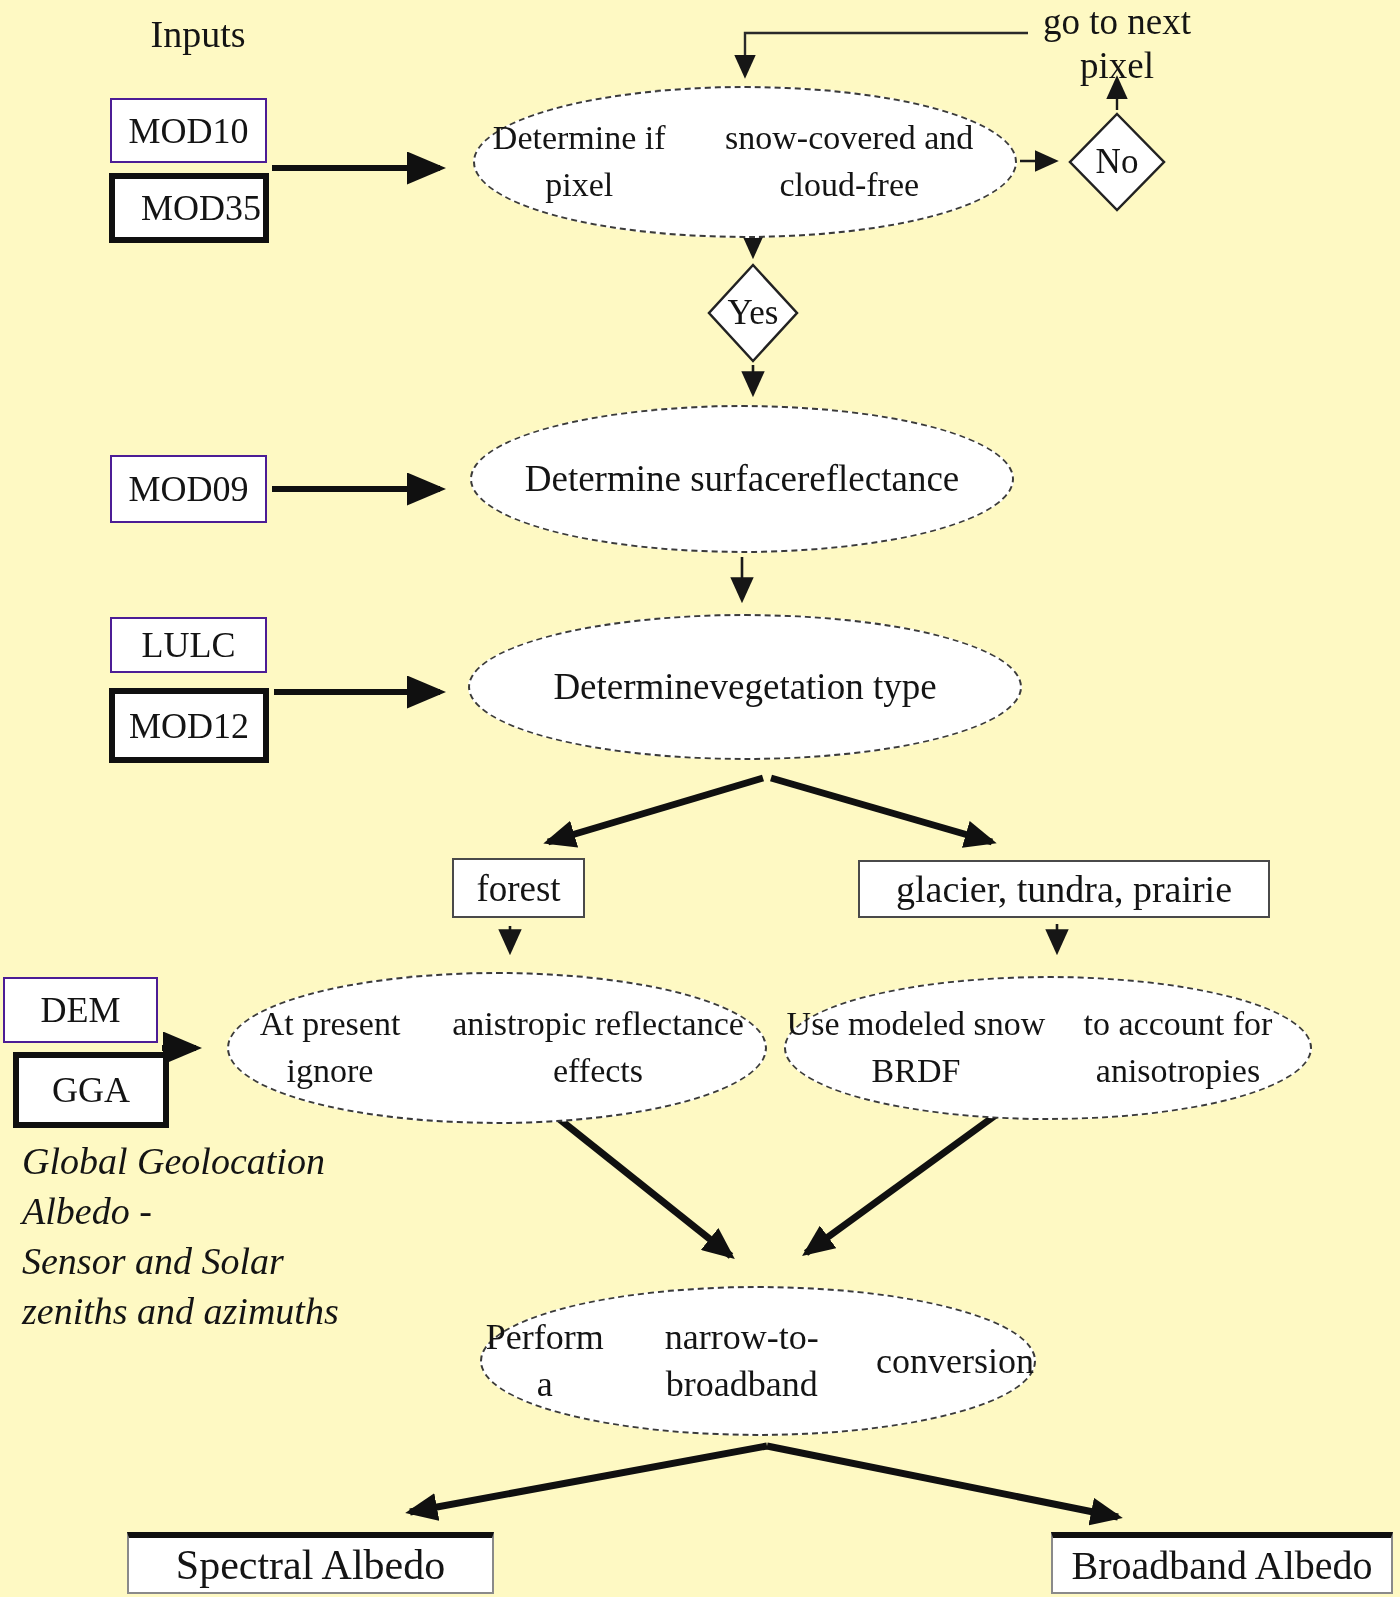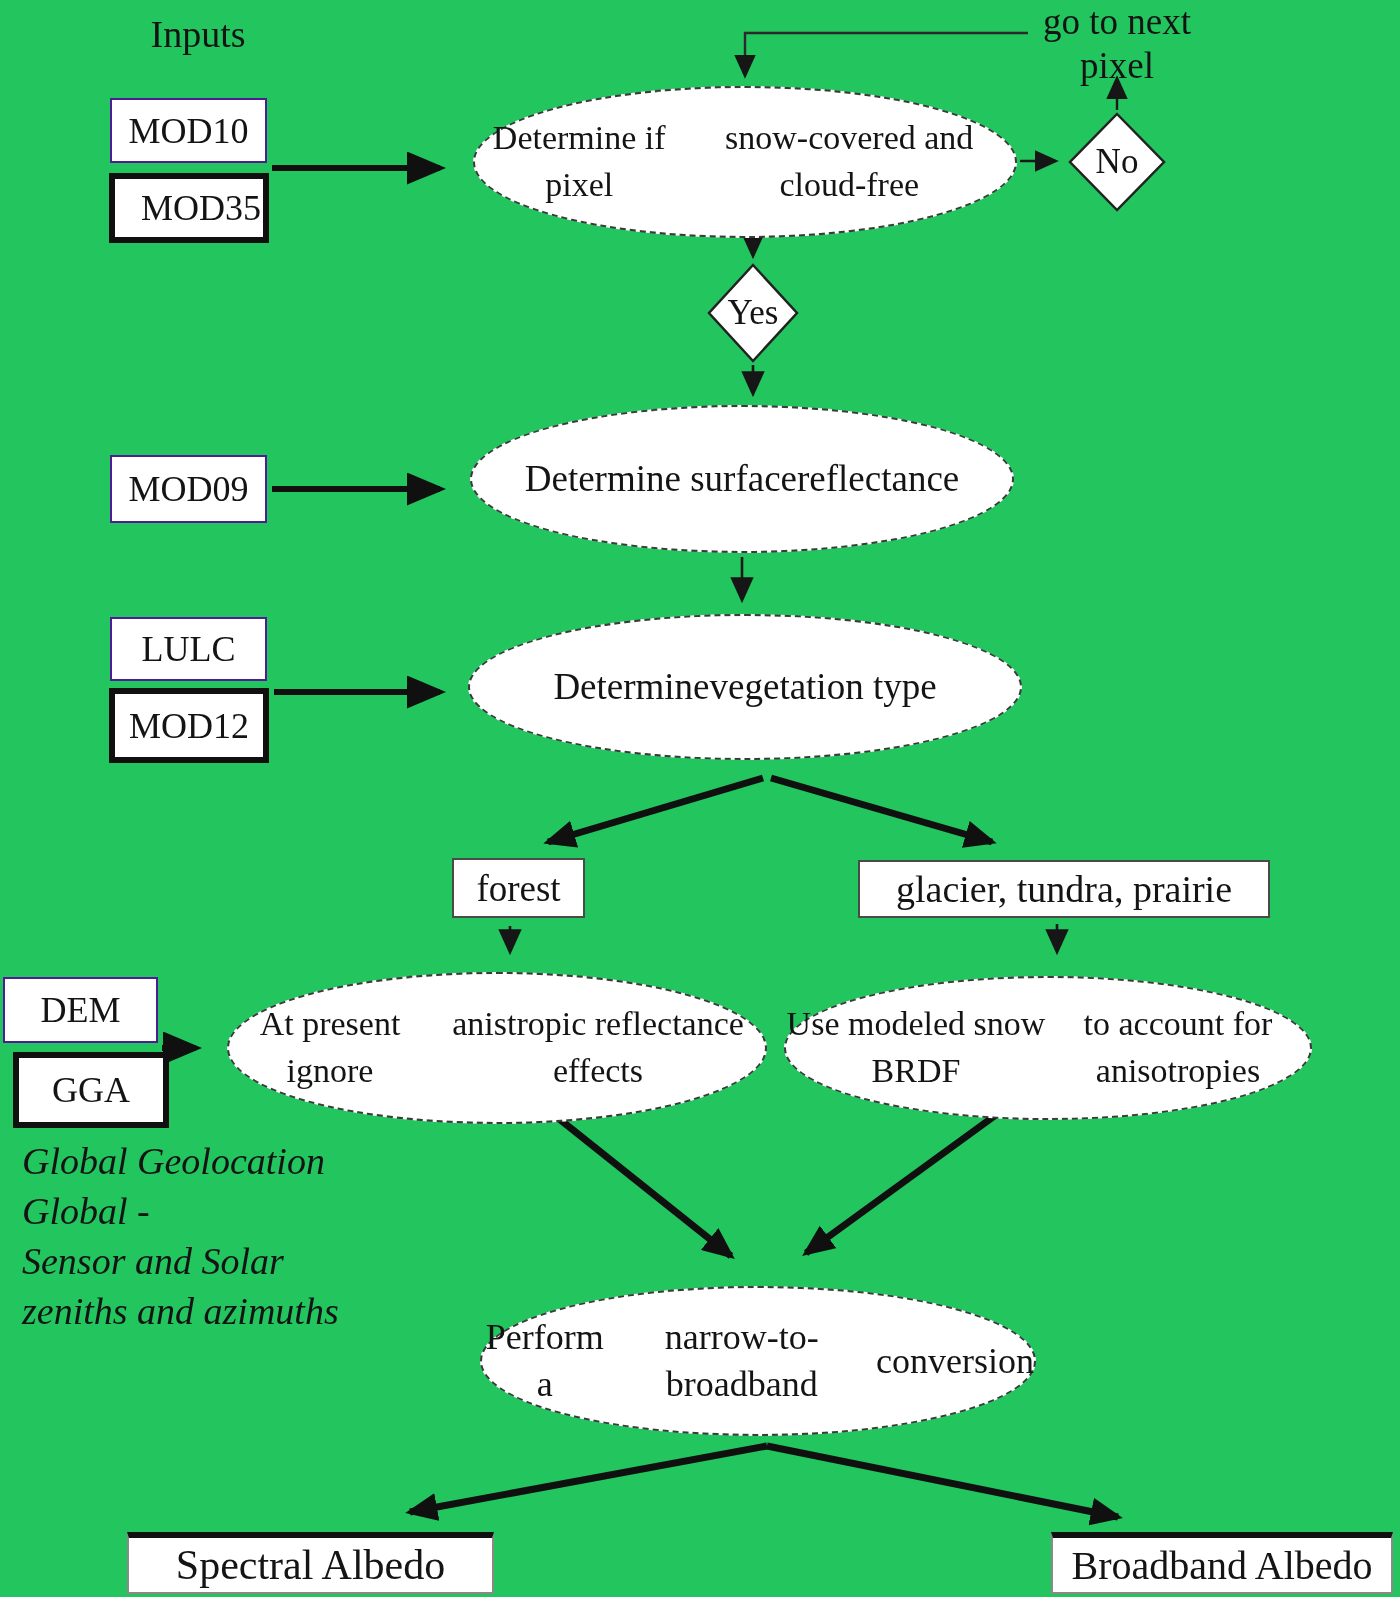--- a/index.html
+++ b/index.html
@@ -1,17 +1,17 @@
 <!DOCTYPE html>
 <html><head>
 <meta charset="utf-8">
 <style>
   html,body{margin:0;padding:0;background:#ffffff;}
   #canvas{
-    position:relative;width:1400px;height:1597px;background:#22c55e;overflow:hidden;
+    position:relative;width:1400px;height:1597px;background:#fef9c3;overflow:hidden;
     font-family:"Liberation Serif","DejaVu Serif",serif;color:#141414;
   }
   #wires{position:absolute;left:0;top:0;width:1400px;height:1597px;z-index:1;}
   .node{position:absolute;z-index:2;display:flex;align-items:center;justify-content:center;
         text-align:center;background:#ffffff;box-sizing:border-box;}
   .box-thin{border:2px solid #4c1d95;}
   .box-dark{border:2px solid #4a4a4a;}
   .box-thick{border:6px solid #101010;}
   .box-out{border:2px solid #8a8a8a;border-top:6px solid #101010;}
   .ellipse{border:2px dashed #3a3a3a;border-radius:50%;flex-direction:row;line-height:1.38;}
@@ -74,28 +74,28 @@
   <div class="lbl" style="left:118px;top:12px;width:160px;font-size:38px;">Inputs</div>
 
   <div class="lbl" style="left:1022px;top:0px;width:190px;font-size:37px;">
     <div>go to next</div>
     <div>pixel</div>
   </div>
 
   <div class="node box-thin boxtext" style="left:110px;top:98px;width:157px;height:65px;">MOD10</div>
   <div class="node box-thick boxtext" style="left:109px;top:173px;width:160px;height:70px;padding-left:24px;">MOD35</div>
   <div class="node box-thin boxtext" style="left:110px;top:455px;width:157px;height:68px;">MOD09</div>
-  <div class="node box-thin boxtext" style="left:110px;top:617px;width:157px;height:64px;">LULC</div>
+  <div class="node box-thin boxtext" style="left:110px;top:617px;width:157px;height:56px;">LULC</div>
   <div class="node box-thick boxtext" style="left:109px;top:688px;width:160px;height:75px;">MOD12</div>
   <div class="node box-thin boxtext" style="left:3px;top:977px;width:155px;height:66px;">DEM</div>
   <div class="node box-thick boxtext" style="left:13px;top:1052px;width:156px;height:76px;">GGA</div>
 
   <div class="note" style="left:2px;top:1136px;margin-left:20px;">
     <div>Global Geolocation</div>
-    <div>Global -</div>
+    <div>Albedo -</div>
     <div>Sensor and Solar</div>
     <div>zeniths and azimuths</div>
   </div>
 
   <div class="node ellipse" style="left:473px;top:86px;width:544px;height:152px;font-size:34px;">
     <div>Determine if pixel</div>
     <div>snow-covered and cloud-free</div>
   </div>
   <div class="node ellipse" style="left:470px;top:405px;width:544px;height:148px;font-size:37px;">
     <div>Determine surface</div>

